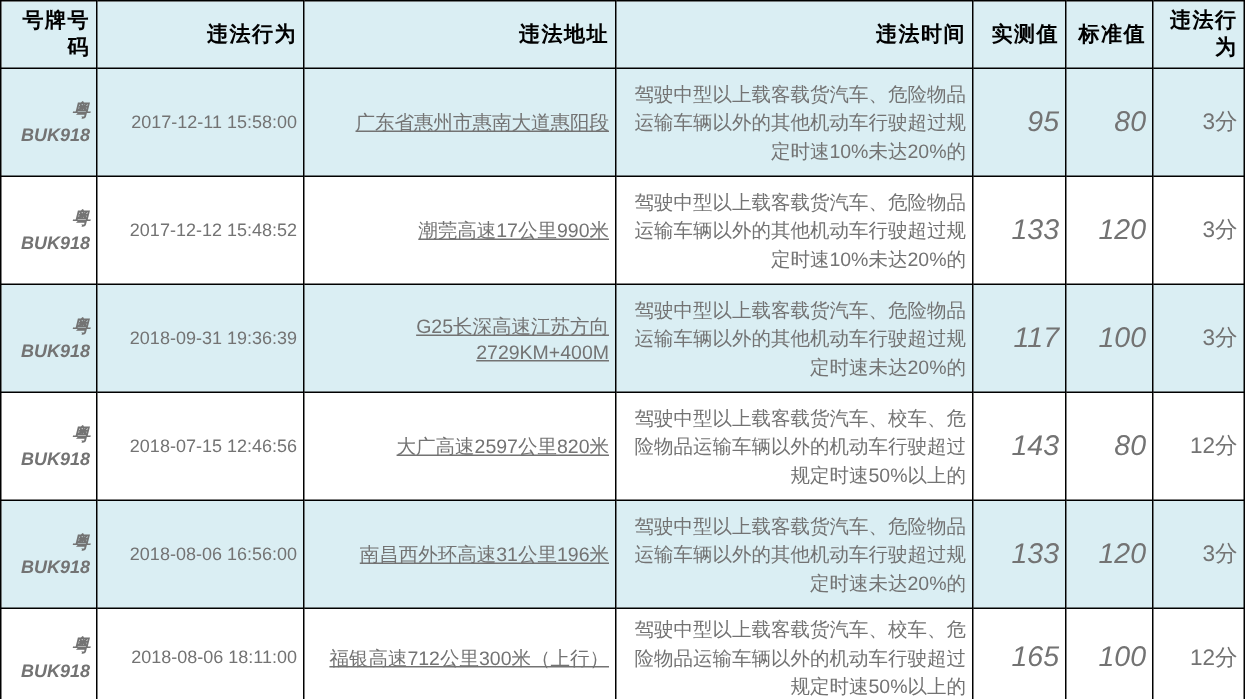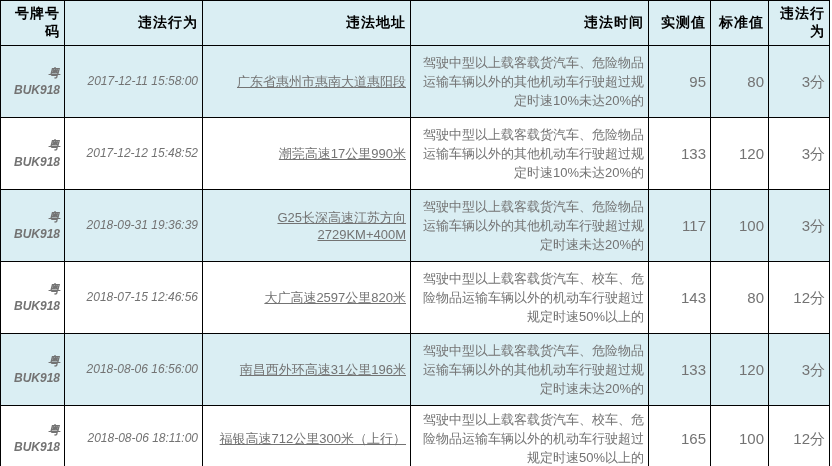--- a/index.html
+++ b/index.html
@@ -62,37 +62,37 @@
     text-align: center;
     font-weight: bold;
     font-size: 12px;
     padding: 0 2px;
     font-style: italic;
   }
   td.time {
     text-align: center;
     font-size: 12px;
     padding: 0 2px;
-    font-style: italic;
   }
   td.addr {
     text-align: center;
     font-size: 13px;
     padding: 2px 4px;
     text-decoration: underline;
   }
   td.behavior {
     text-align: left;
     font-size: 13px;
     padding: 3px 4px;
     line-height: 19px;
   }
   td.num {
     text-align: center;
-    font-size: 15px;
+    font-size: 19px;
+    font-style: italic;
   }
   td.points {
     text-align: center;
     font-size: 15px;
   }
   tbody tr { height: 72px; }
   tbody tr.short { height: 62px; }
 </style>
 </head>
 <body>

